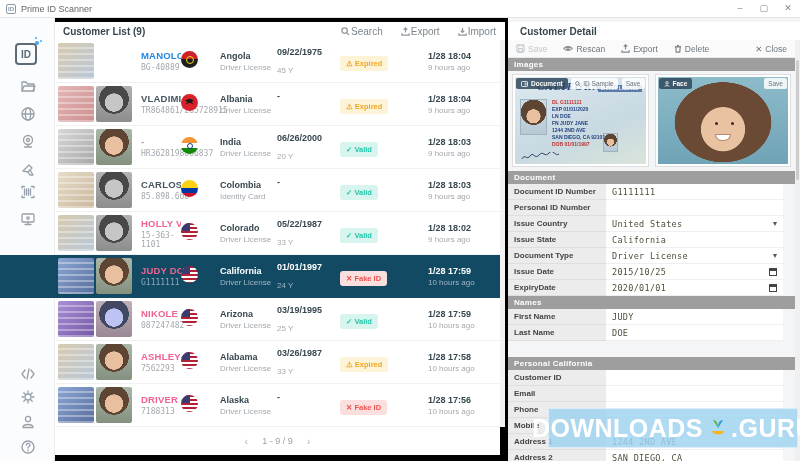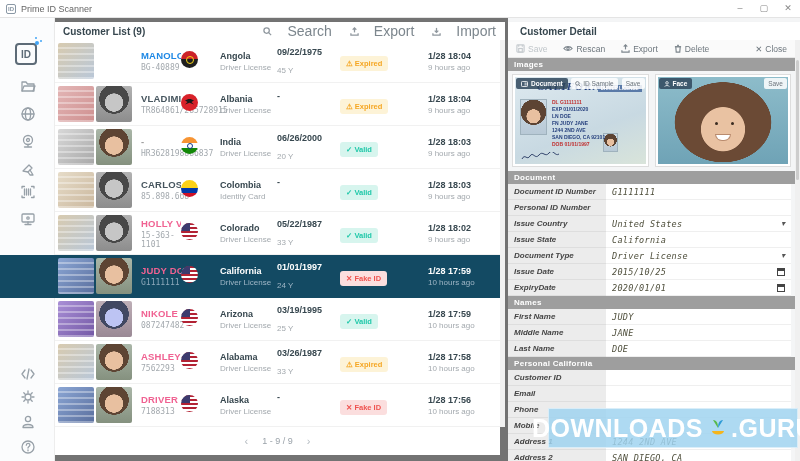--- a/index.html
+++ b/index.html
@@ -1,18 +1,18 @@
 <!DOCTYPE html>
 <html><head>
 <meta charset="utf-8">
 <style>
   * { margin:0; padding:0; box-sizing:border-box; }
   html,body { background:#d8d8d8; }
   body { font-family:"Liberation Sans", sans-serif; }
-  #app { position:relative; width:800px; height:461px; background:#737373; overflow:hidden; }
+  #app { position:relative; width:800px; height:461px; background:#000000; overflow:hidden; }
 
   
   .titlebar { position:absolute; left:0; top:0; right:0; height:18px; background:#fff; border-bottom:1px solid #e4e4e4; display:flex; align-items:center; }
   .tb-icon { width:10px; height:10px; margin:0 5px 0 6px; border:1px solid #8a98a5; border-radius:2px; font-size:6px; font-weight:bold; color:#8a98a5; display:flex; align-items:center; justify-content:center; }
   .tb-title { font-size:9px; color:#666; }
   .tb-controls { margin-left:auto; display:flex; }
   .tb-btn { width:24px; height:17px; text-align:center; font-size:9px; color:#888; line-height:17px; cursor:default; }
 
   
   .sidebar { position:absolute; left:0; top:18px; width:55px; bottom:0; background:#fbfcfd; border-right:1px solid #ededed; }
@@ -20,21 +20,21 @@
   .sb-icon svg { stroke:#97a0a8; fill:none; stroke-width:1.3; }
   .logo-box { position:absolute; left:15px; top:25px; width:22px; height:22px; border:2px solid #5d6b77; border-radius:4px; color:#5d6b77; font-weight:bold; font-size:10px; display:flex; align-items:center; justify-content:center; }
   .logo-box::after { content:""; position:absolute; right:-4px; top:-4px; width:4px; height:4px; background:#42a5f5; border-radius:50%; box-shadow:4px -2px 0 -1px #42a5f5, -1px -5px 0 -1px #42a5f5; }
   .sel-band { position:absolute; left:0; top:255px; width:55px; height:43px; background:#134a63; }
 
   
   .listpanel { position:absolute; left:55px; top:18px; width:450px; bottom:0; }
   .list-header { position:absolute; left:0; top:4px; right:0; height:18px; background:#fff; display:flex; align-items:center; box-shadow:0 1px 2px rgba(0,0,0,.06); }
   .lh-title { font-size:10px; font-weight:bold; color:#37474f; margin-left:8px; }
   .lh-actions { margin-left:auto; display:flex; align-items:center; }
-  .lh-btn { display:flex; align-items:center; gap:15px; font-size:14px; color:#7c868d; padding:0 9px; height:18px; cursor:default; }
+  .lh-btn { display:flex; align-items:center; gap:1px; font-size:10px; color:#7c868d; padding:0 9px; height:18px; cursor:default; }
   .lh-btn svg { stroke:#8f979e; fill:none; stroke-width:1.4; }
   .rows { position:absolute; left:0; top:22px; right:5px; bottom:34px; background:#fff; overflow:hidden; }
   .list-scroll { position:absolute; right:0; top:22px; width:5px; bottom:34px; background:#f2f2f2; }
 
   .row { height:43px; display:flex; align-items:center; background:#fff; border-bottom:1px solid #f1f1f1; }
   .row.sel { background:#134a63; border-color:#134a63; }
   .thumbs { width:79px; padding-left:3px; display:flex; gap:2px; flex:none; }
   .thumb { width:36px; height:36px; border-radius:2px; position:relative; overflow:hidden; flex:none; }
   .thumb.doc::after { content:""; position:absolute; inset:0; background:repeating-linear-gradient(0deg, rgba(255,255,255,.35) 0 2px, transparent 2px 6px); }
   .thumb.empty { background:transparent; }
@@ -121,21 +121,21 @@
   .lic-sig { position:absolute; left:6px; bottom:6px; width:40px; height:10px; }
   .lic-sig svg { stroke:#31436b; fill:none; stroke-width:1; }
 
   .face-photo { position:absolute; inset:2px; background:
       radial-gradient(circle at 50% 60%, #e9c2a2 0 26%, rgba(0,0,0,0) 27%),
       radial-gradient(ellipse 42% 52% at 50% 52%, #6b4a35 0 88%, rgba(0,0,0,0) 89%),
       linear-gradient(180deg,#8dbcca,#6fa3b6); }
   .face-smile { position:absolute; left:50%; top:66%; width:16px; height:7px; margin-left:-8px; background:#fff; border-radius:0 0 8px 8px; border:1px solid #b98b6e; }
   .face-eye { position:absolute; top:52%; width:3px; height:3px; border-radius:50%; background:#3a2b20; }
 
-  .fields { position:absolute; left:0; right:9px;font-style:italic; }
+  .fields { position:absolute; left:0; right:17px; }
   .frow { display:flex; height:16px; }
   .flabel { width:98px; flex:none; background:#ececec; border-bottom:1px solid #dedede; font-size:8px; font-weight:bold; color:#444; display:flex; align-items:center; padding-left:6px; }
   .fvalue { flex:1; background:#fff; border-bottom:1px solid #efefef; display:flex; align-items:center; padding:0 6px; }
   .fv { font-family:"DejaVu Sans Mono", monospace; font-size:8.5px; color:#4f4f3c; letter-spacing:.3px; }
   .fctl { margin-left:auto; color:#555; font-size:8px; }
   .cal { width:8px; height:8px; border:1px solid #444; border-top:3px solid #444; margin-left:auto; }
 
   .detail-scroll { position:absolute; right:0; top:22px; width:5px; bottom:0; background:#f0f0f0; }
   .detail-scroll .thumb-bar { position:absolute; left:1px; right:1px; top:20px; height:120px; background:#cdcdcd; border-radius:2px; }
 
@@ -668,26 +668,20 @@
 
     <div class="sec" style="top:278px">Names</div>
     <div class="fields" style="top:291px" id="f-names">
         <div class="frow">
           <div class="flabel">First Name</div>
           <div class="fvalue">
             <span class="fv">JUDY</span>
           </div>
         </div>
         <div class="frow">
-          <div class="flabel">Middle Name</div>
-          <div class="fvalue">
-            <span class="fv">JANE</span>
-          </div>
-        </div>
-        <div class="frow">
           <div class="flabel">Last Name</div>
           <div class="fvalue">
             <span class="fv">DOE</span>
           </div>
         </div>
       </div>
 
     <div class="sec" style="top:339px">Personal California</div>
     <div class="fields" style="top:352px" id="f-personal">
         <div class="frow">

